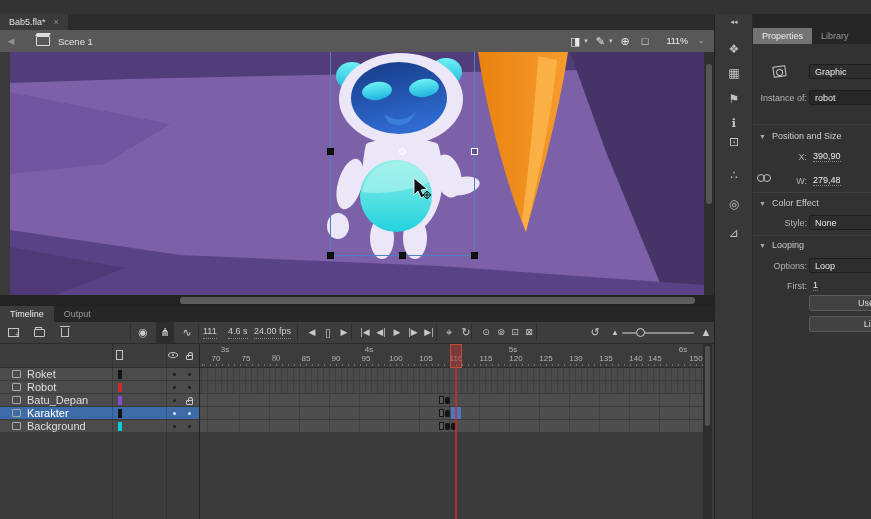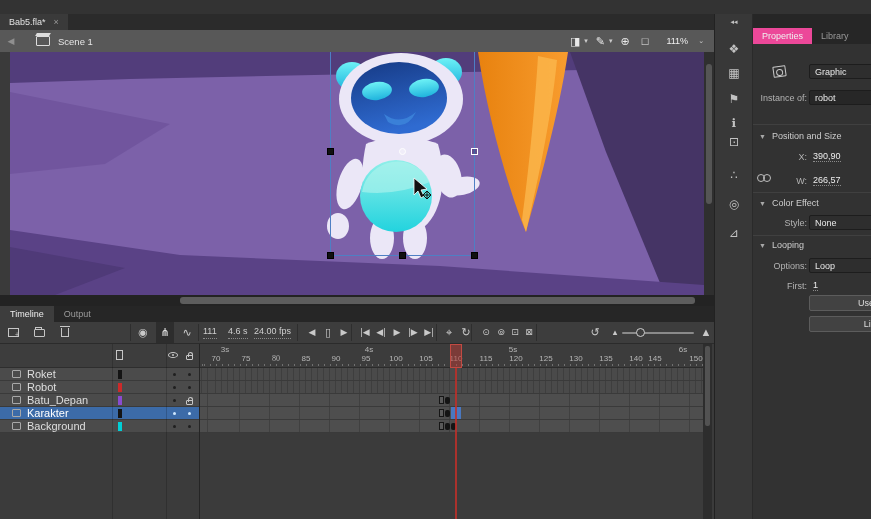--- a/index.html
+++ b/index.html
@@ -87,21 +87,21 @@
 .vline{position:absolute;width:1px;background:rgba(0,0,0,.18)}
 #tl-vscroll{position:absolute;left:703px;top:38px;width:9px;height:175px;background:#2d2d2d}
 #tl-vscroll .thumb{position:absolute;left:2px;top:2px;width:5px;height:80px;background:#525252;border-radius:2px}
 
 #rightpanel{position:absolute;left:714px;top:14px;width:157px;height:505px;background:#323232;overflow:hidden;border-left:1px solid #222}
 #pp-topstrip{position:absolute;left:0;top:0;width:157px;height:14px;background:#262626}
 #iconstrip{position:absolute;left:0;top:0;width:38px;height:505px;background:#383838;border-right:1px solid #2a2a2a}
 #iconstrip .pic{position:absolute;left:0;width:38px;text-align:center;font-size:12px;color:#c2c2c2}
 #pp-tabs{position:absolute;left:38px;top:14px;width:119px;height:16px;background:#262626;display:flex}
 .pp-tab{padding:0 9px;font-size:9px;line-height:16px;color:#999}
-.pp-tab.active{background:#ec4899;color:#f0f0f0}
+.pp-tab.active{background:#737373;color:#f0f0f0}
 .pp-label{position:absolute;left:40px;width:52px;text-align:right;font-size:9px;color:#b3b3b3}
 .pp-field{position:absolute;left:94px;width:70px;height:15px;background:#272727;border:1px solid #1d1d1d;border-radius:2px;font-size:9px;color:#e8e8e8;line-height:14px;padding-left:5px}
 .pp-drop{background:#2e2e2e}
 .pp-hot{position:absolute;font-size:9px;color:#ececec;border-bottom:1px dotted #8a8a8a}
 .pp-hdr{position:absolute;left:44px;font-size:9px;color:#cdcdcd}
 .pp-hdr .tri{font-size:7px;color:#a8a8a8;margin-right:6px}
 .pp-sep{position:absolute;left:38px;width:119px;height:1px;background:#404040}
 .pp-btn{position:absolute;left:94px;width:130px;height:16px;background:#424242;border:1px solid #5c5c5c;border-radius:2px;font-size:9px;color:#dedede;text-align:center;line-height:15px}
 #symbol-ic{position:absolute;left:58px;top:52px;width:13px;height:11px;border:1px solid #c9c9c9;border-radius:1px;transform:rotate(-8deg)}
 #symbol-ic:before{content:"";position:absolute;left:2px;top:2px;width:5px;height:5px;border:1px solid #c9c9c9;border-radius:50%}
@@ -381,21 +381,21 @@
     <div class="pp-field" style="top:76px">robot</div>
     <div class="pp-sep" style="top:110px"></div>
     <div class="pp-hdr" style="top:117px"><span class="tri">▼</span><span>Position and Size</span></div>
     <span class="pp-label" style="top:138px">X:</span>
     <span class="pp-hot" style="left:98px;top:137px">390,90</span>
     <span id="link-ic">
         <i></i>
         <i></i>
       </span>
     <span class="pp-label" style="top:162px">W:</span>
-    <span class="pp-hot" style="left:98px;top:161px">266,57</span>
+    <span class="pp-hot" style="left:98px;top:161px">279,48</span>
     <div class="pp-sep" style="top:178px"></div>
     <div class="pp-hdr" style="top:184px"><span class="tri">▼</span><span>Color Effect</span></div>
     <span class="pp-label" style="top:204px">Style:</span>
     <div class="pp-field pp-drop" style="top:201px">None</div>
     <div class="pp-sep" style="top:221px"></div>
     <div class="pp-hdr" style="top:226px"><span class="tri">▼</span><span>Looping</span></div>
     <span class="pp-label" style="top:247px">Options:</span>
     <div class="pp-field pp-drop" style="top:244px">Loop</div>
     <span class="pp-label" style="top:267px">First:</span>
     <span class="pp-hot" style="left:98px;top:266px">1</span>

